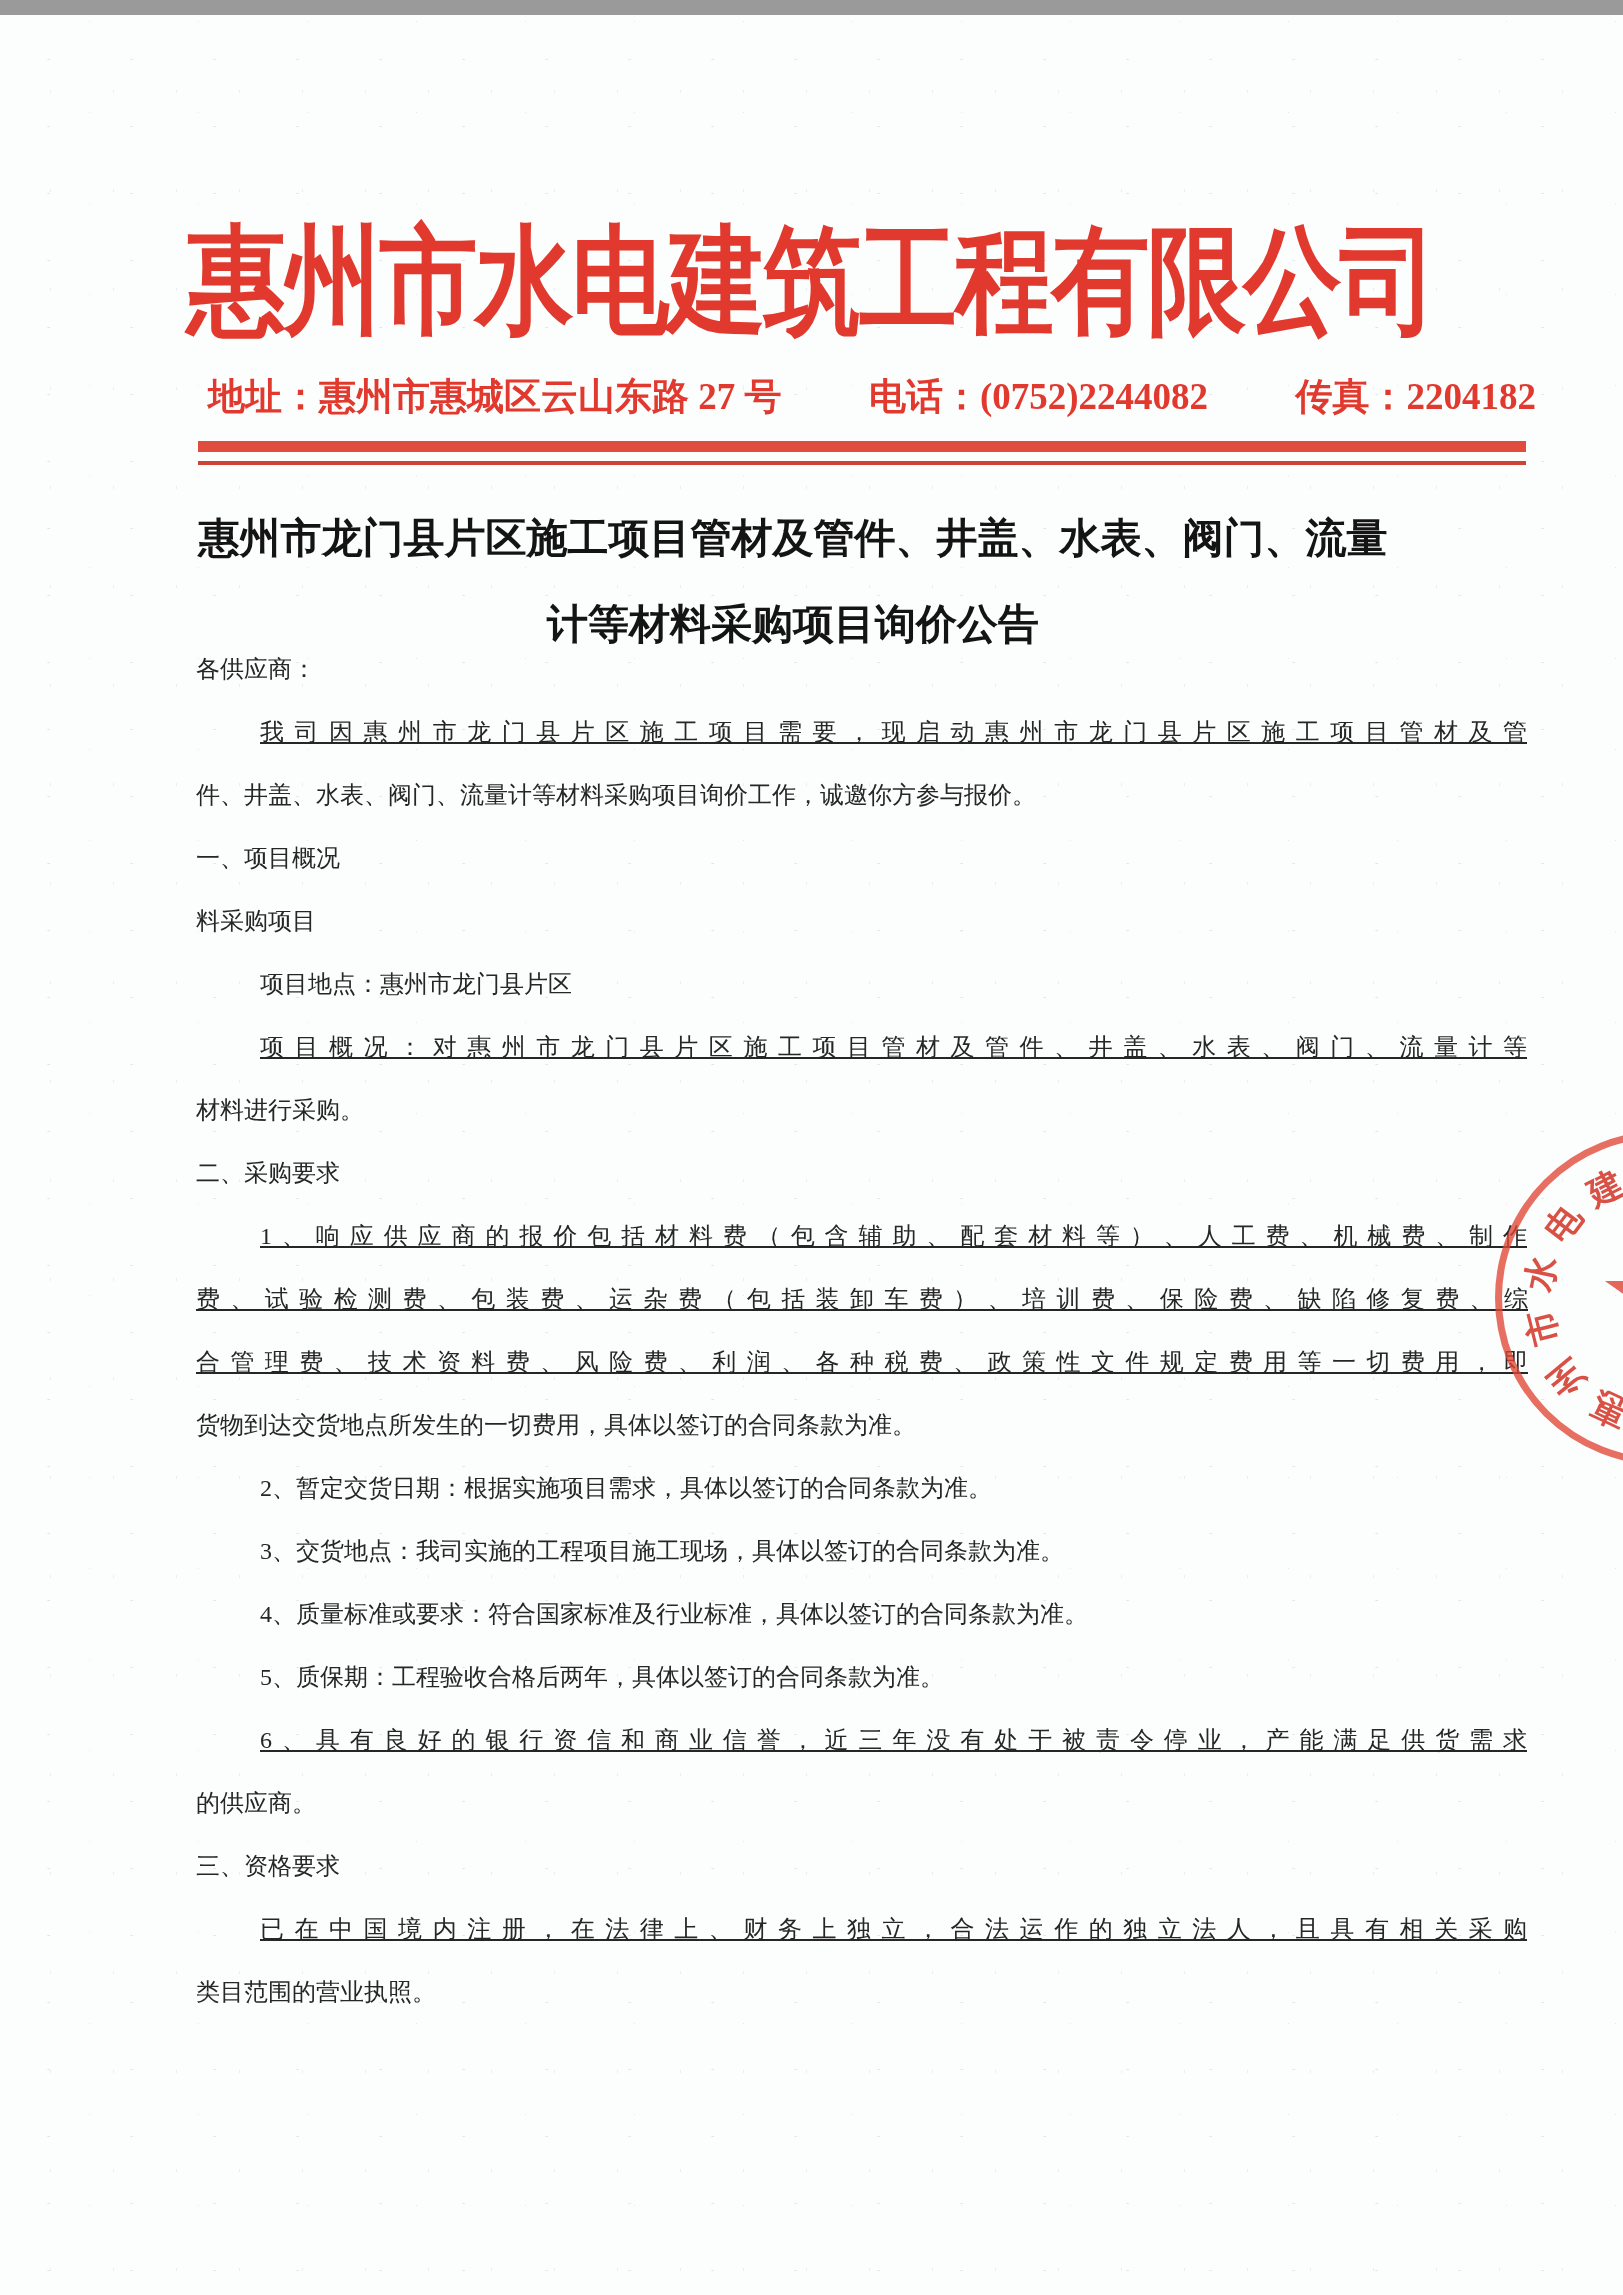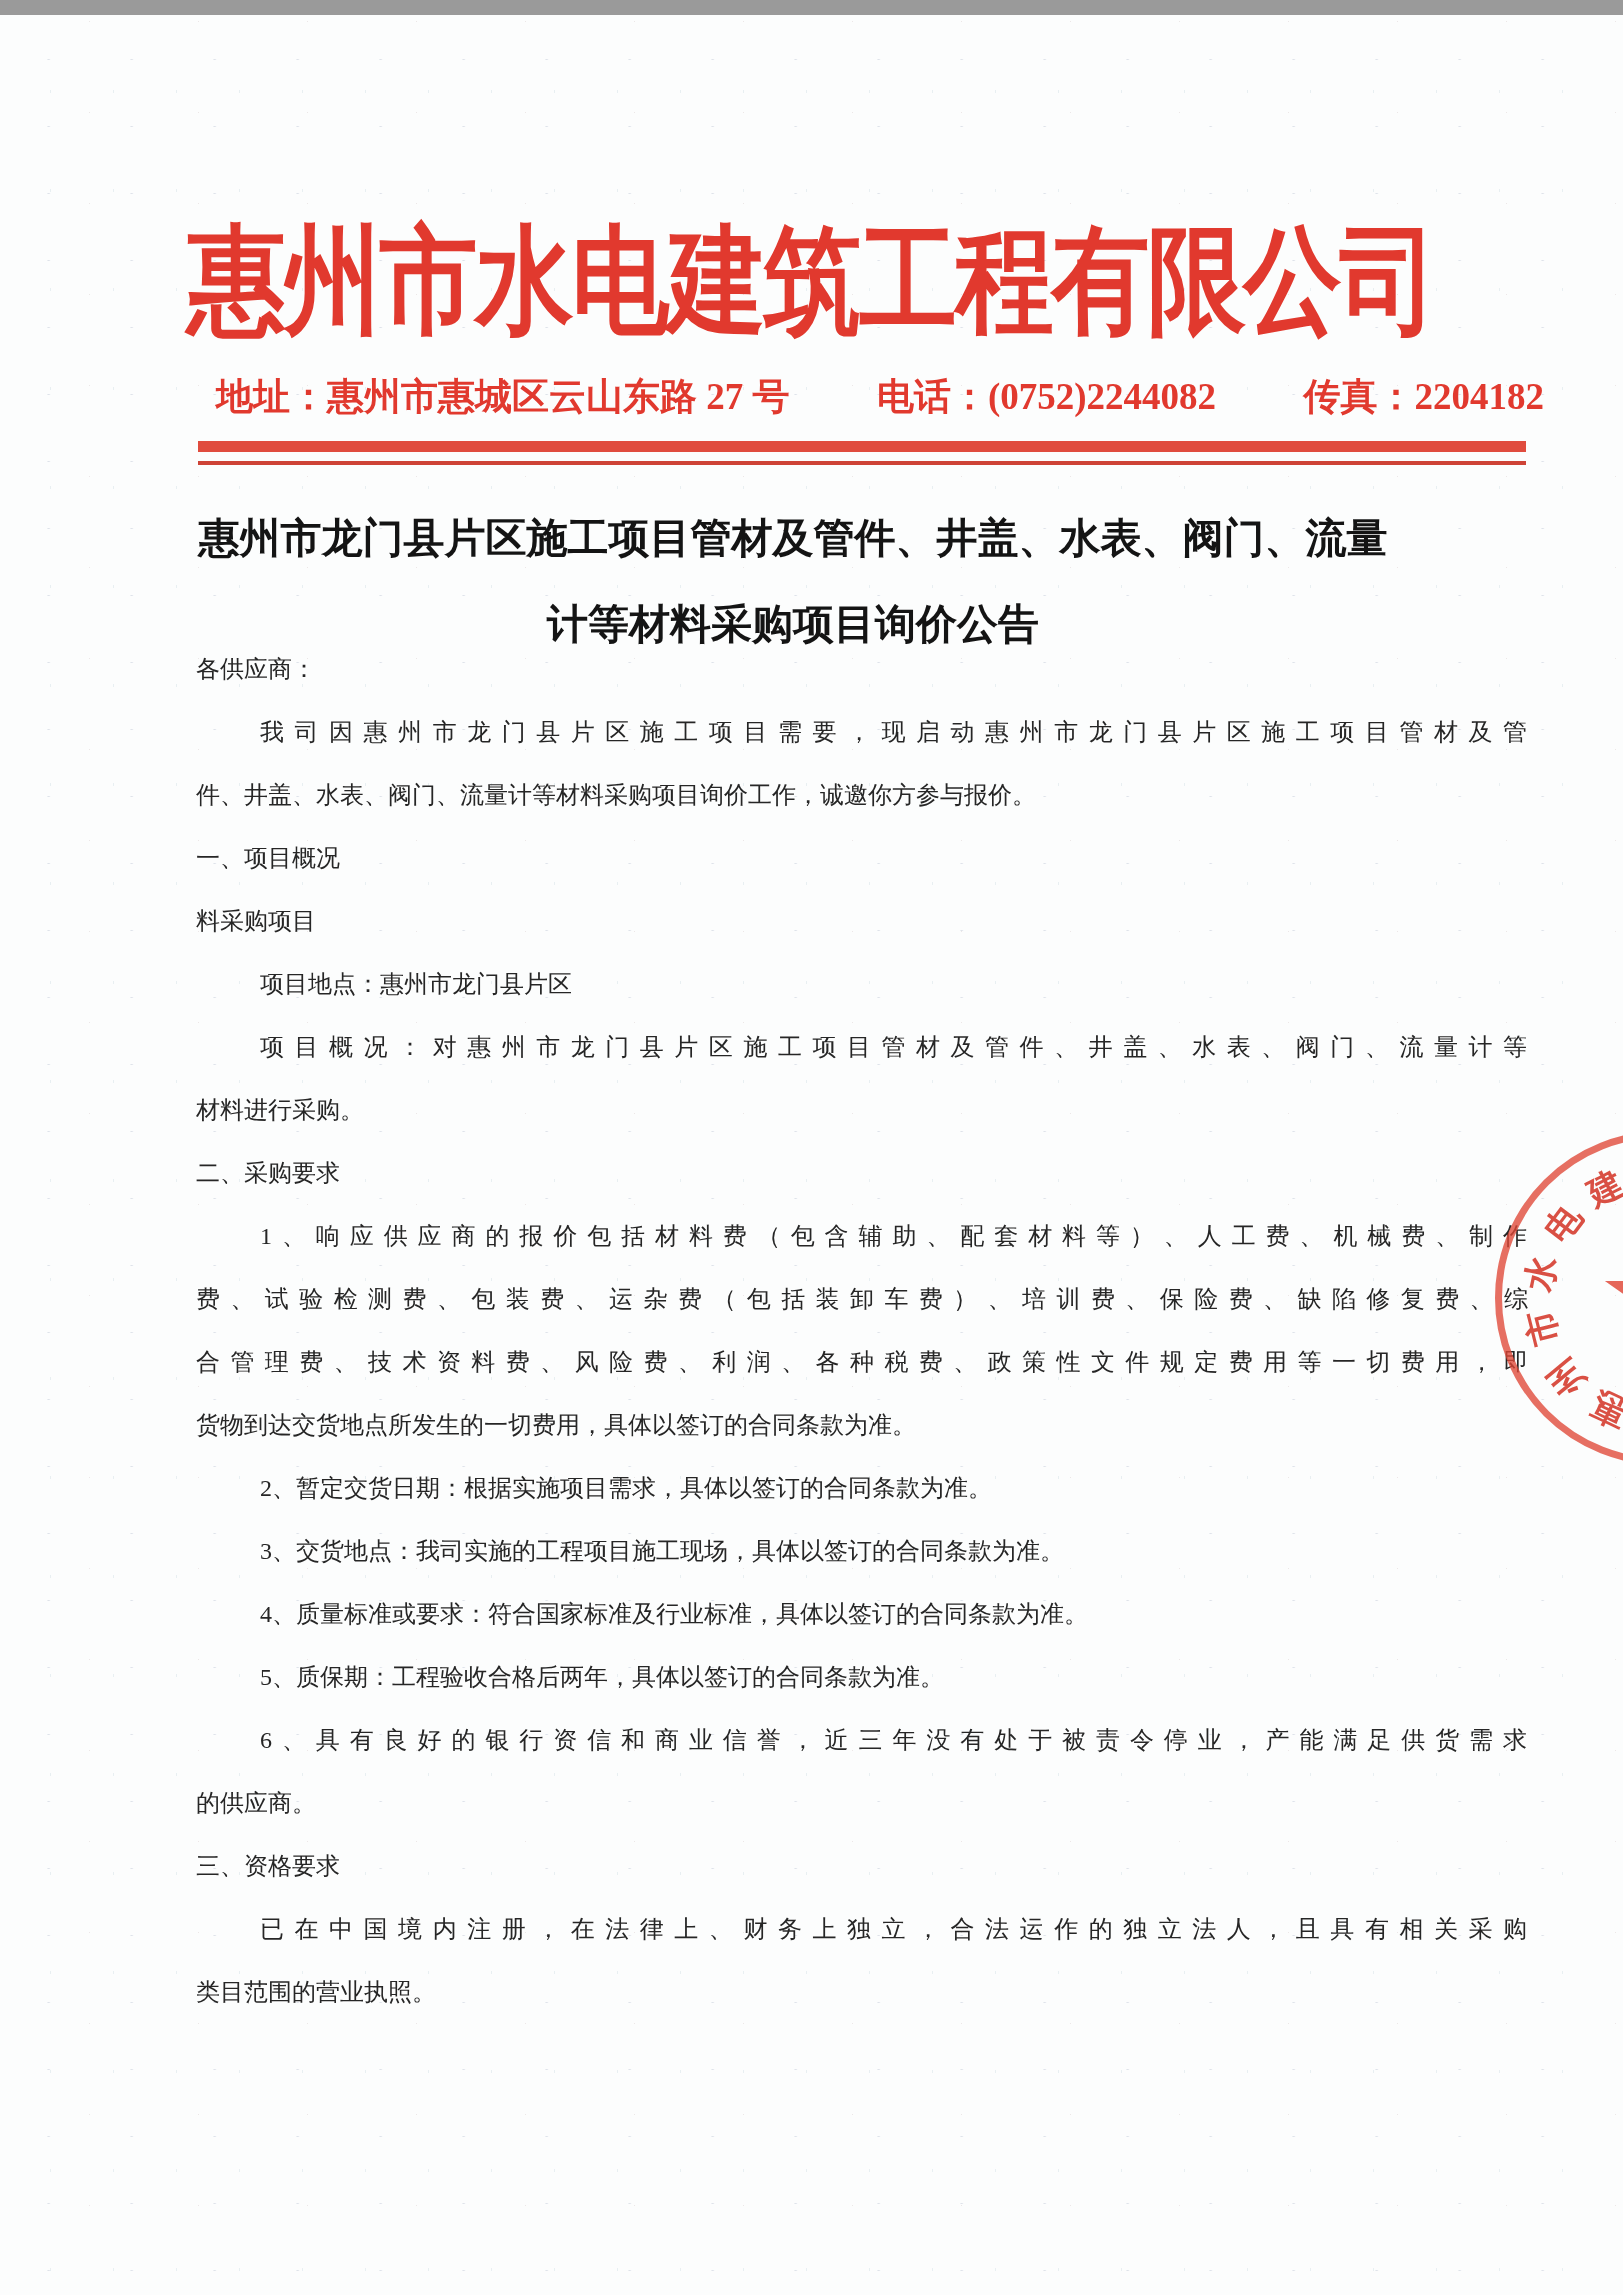--- a/index.html
+++ b/index.html
@@ -19,39 +19,39 @@
   }
   .company-name{
     position:absolute;left:0;top:188px;width:1623px;
     text-align:center;
     font-size:98px;font-weight:bold;color:#e1392e;
     letter-spacing:-2px;
     transform:scaleY(1.2);transform-origin:top center;
     white-space:nowrap;
   }
   .contact-row{
-    position:absolute;left:216px;top:357px;width:1328px;
+    position:absolute;left:208px;top:357px;width:1328px;
     display:flex;justify-content:space-between;align-items:flex-start;
     font-size:37px;font-weight:bold;color:#e1392e;
     white-space:nowrap;
   }
   .rule-thick{position:absolute;left:198px;top:426px;width:1328px;height:11px;background:#e04c3e;}
   .rule-thin{position:absolute;left:198px;top:446px;width:1328px;height:3.9px;background:#ce4336;}
   .doc-title{
     position:absolute;left:129px;top:480px;width:1328px;
     text-align:center;color:#141414;font-weight:bold;font-size:41px;
   }
   .doc-title .t-line{height:86px;line-height:86px;white-space:nowrap;}
   .body-text{
     position:absolute;left:196px;top:623px;width:1332px;
     font-size:24px;color:#262626;
   }
   .b-line{height:63px;line-height:63px;text-align:left;}
   .b-line.indent{padding-left:64px;}
-  .b-line.fill{text-align:justify;text-align-last:justify;}
+  .b-line.fill{text-align:justify;text-align-last:justify;text-decoration:underline;}
   .b-line.fill.indent{width:1267px;}
   
   .stamp{
     position:absolute;left:1495px;top:1116px;width:334px;height:334px;
     border:7.2px solid rgba(223,70,54,.78);
     border-radius:50%;
     box-sizing:border-box;
   }
   .stamp-star{
     position:absolute;left:50%;top:50%;

